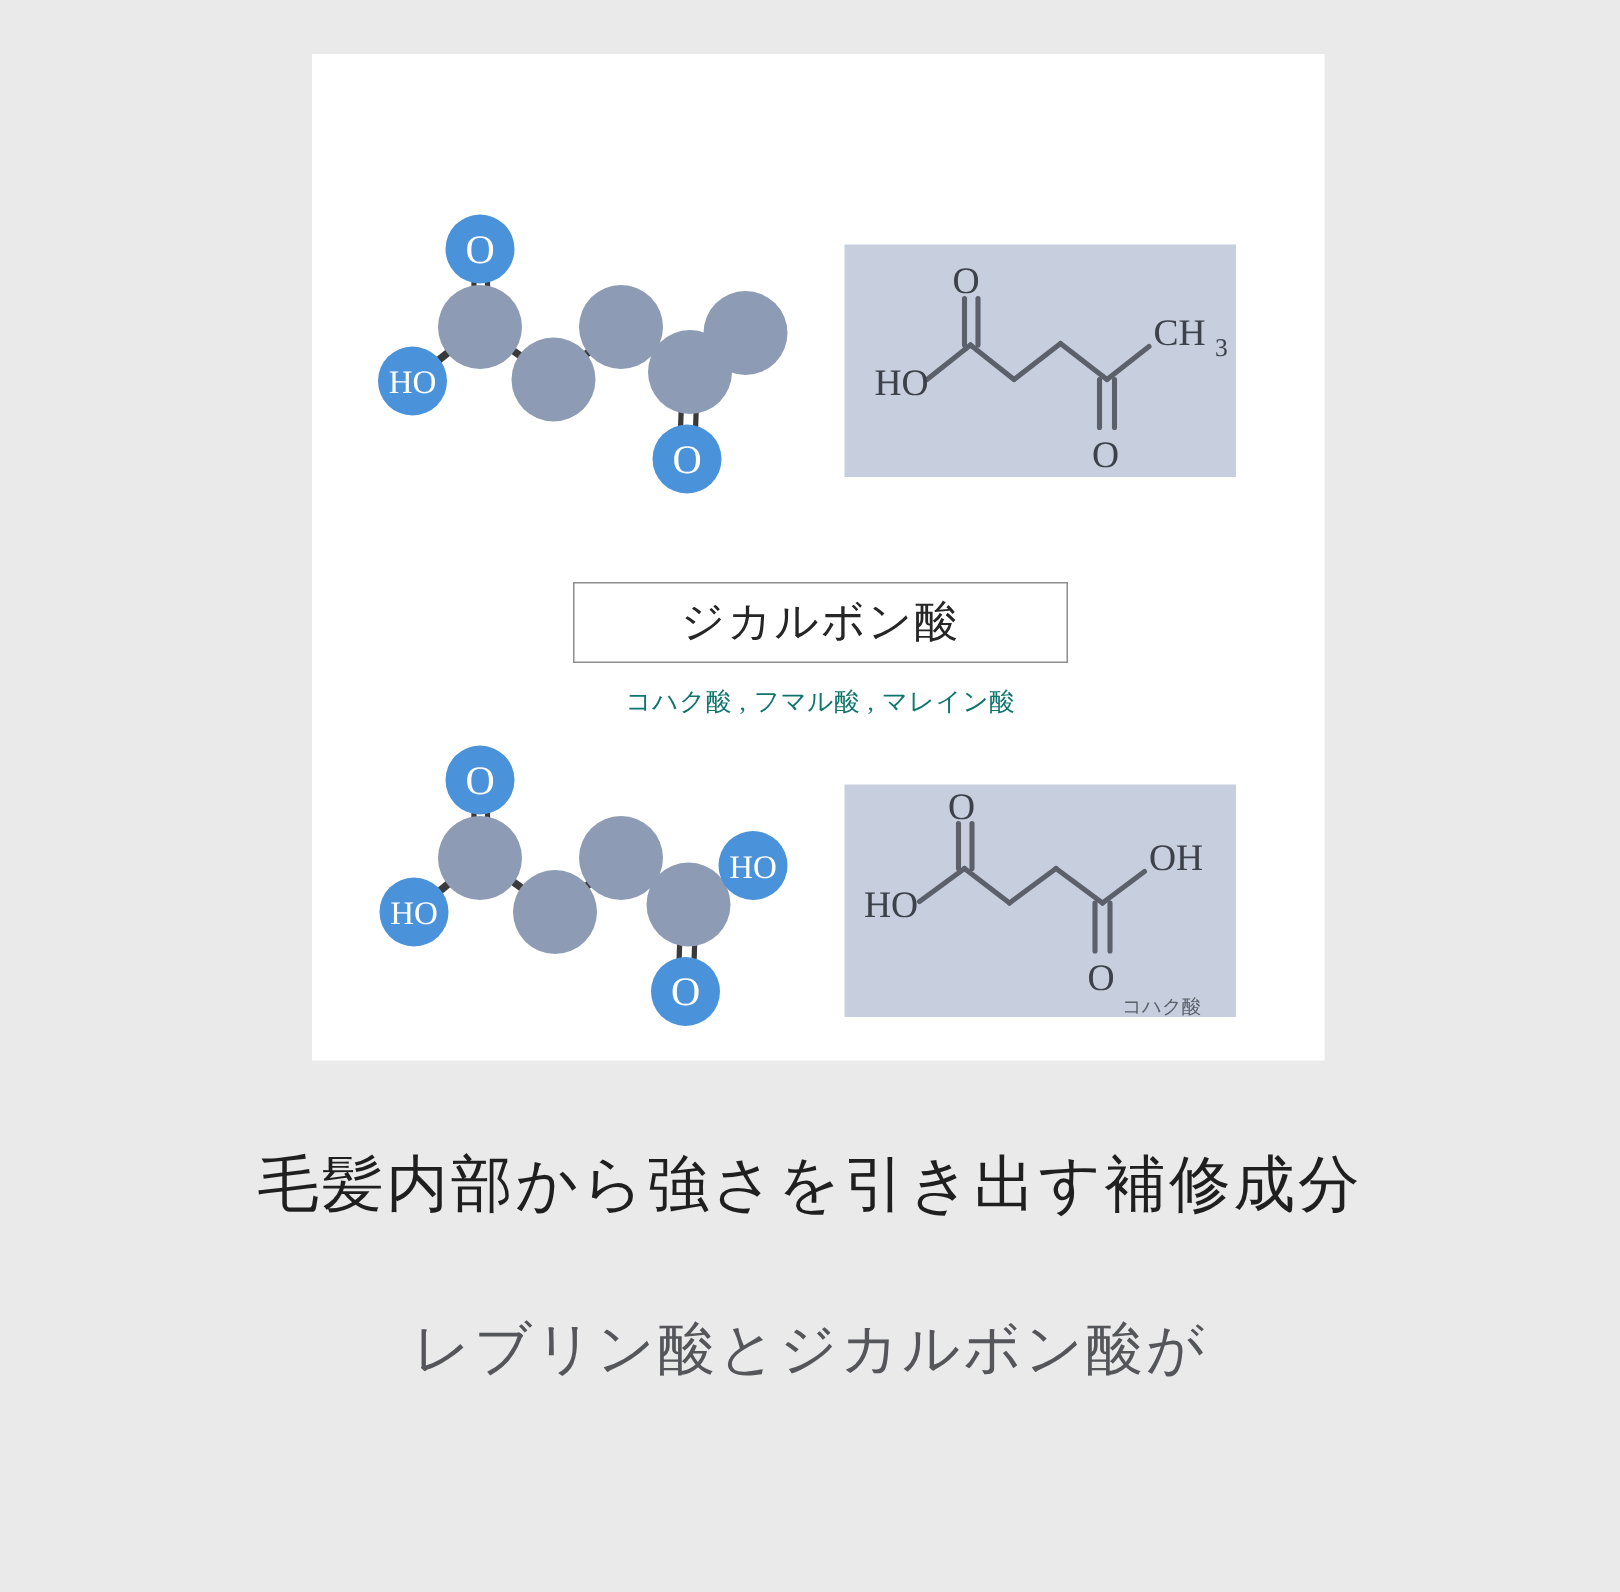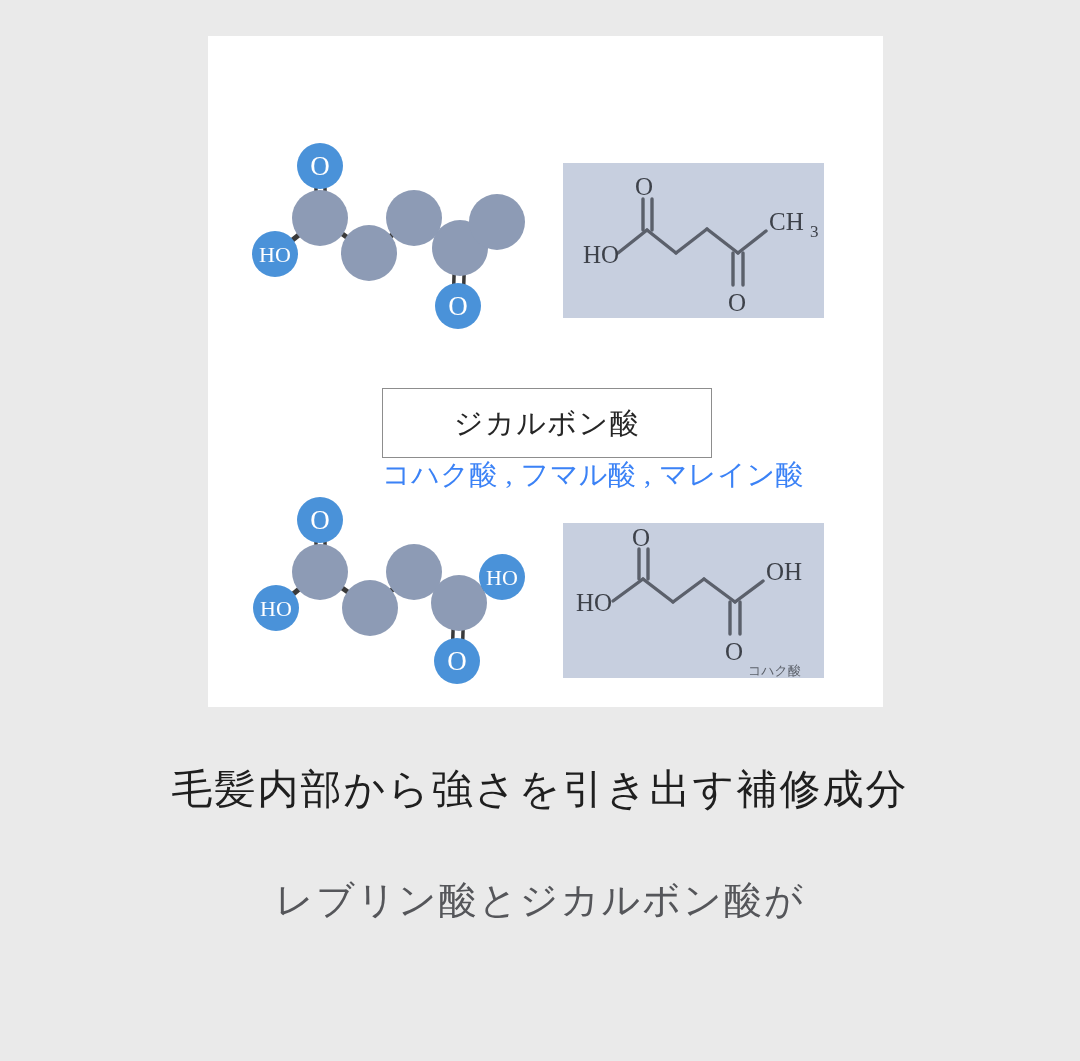--- a/index.html
+++ b/index.html
@@ -36,31 +36,31 @@
     justify-content: center;
   }
   .title-box .title-text {
     font-family: "Liberation Serif", "DejaVu Serif", serif;
     font-size: 29px;
     color: #262626;
     letter-spacing: 1.5px;
     line-height: 1;
   }
   #title-box-levulinic { left: 174px; top: 28px; width: 330px; height: 58px; }
-  #title-box-dicarboxylic { left: 174px; top: 352px; width: 330px; height: 70px; }
+  #title-box-dicarboxylic { left: 174px; top: 352px; width: 330px; height: 54px; }
 
   .subtitle-text {
     position: absolute;
     left: 174px;
     top: 420px;
     width: 330px;
     text-align: center;
     font-family: "Liberation Serif", "DejaVu Serif", serif;
-    font-size: 28px;
-    color: #3b82f6;
+    font-size: 17px;
+    color: #0f766e;
     letter-spacing: 0.5px;
     white-space: nowrap;
   }
 
   
   .model {
     position: absolute;
     left: 30px;
     width: 330px;
     height: 210px;

